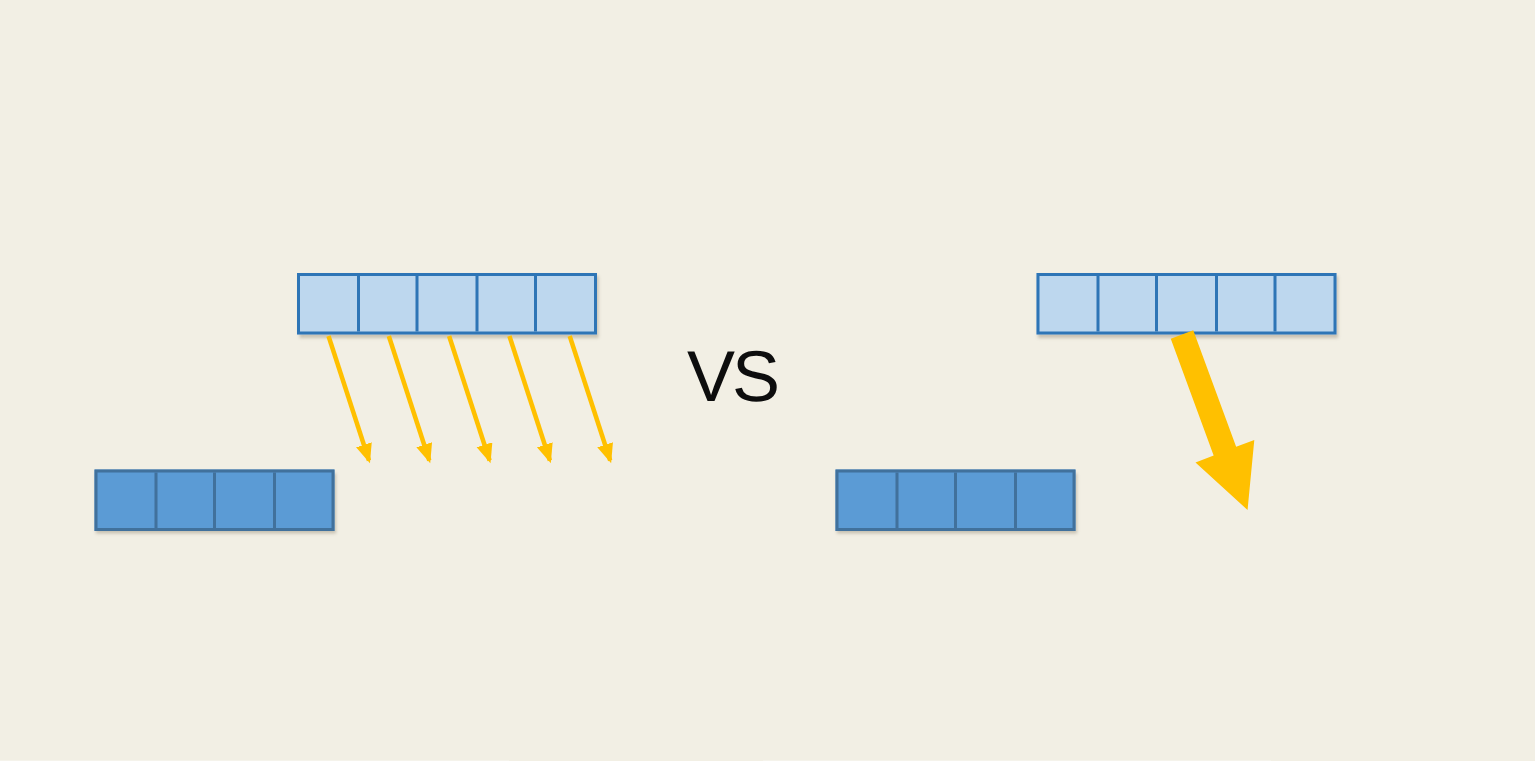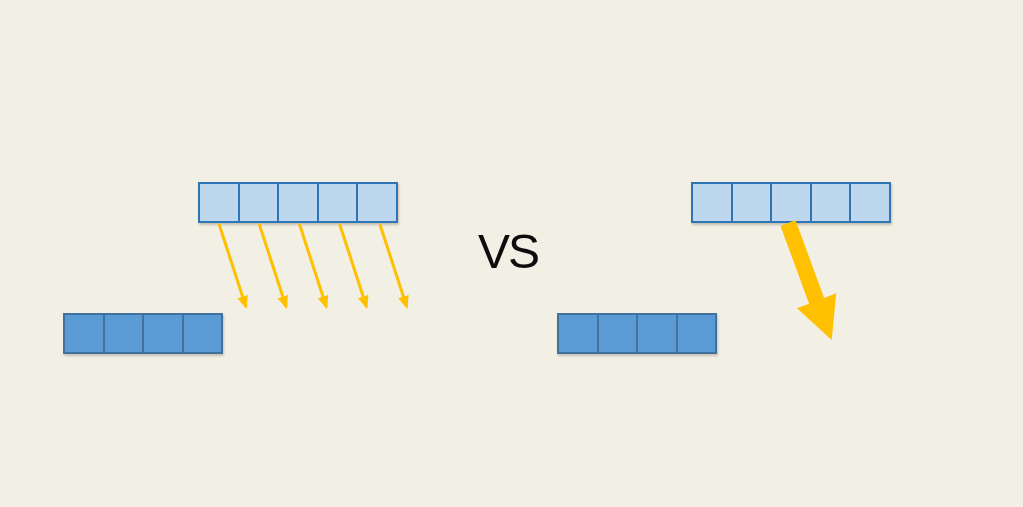--- a/index.html
+++ b/index.html
@@ -48,21 +48,20 @@
     stroke-width: 3;
   }
   .arrow-layer .head, .arrow-layer polygon {
     fill: var(--arrow, #FFC000);
   }
 
   .vs-label {
     position: absolute;
     left: 458px; top: 228px;
     width: 100px;
-    text-align: center;
     font-size: 48px;
     line-height: 1;
     letter-spacing: -2px;
     color: var(--text, #0d0d0d);
     user-select: none;
   }
 </style>
 </head>
 <body>
 

